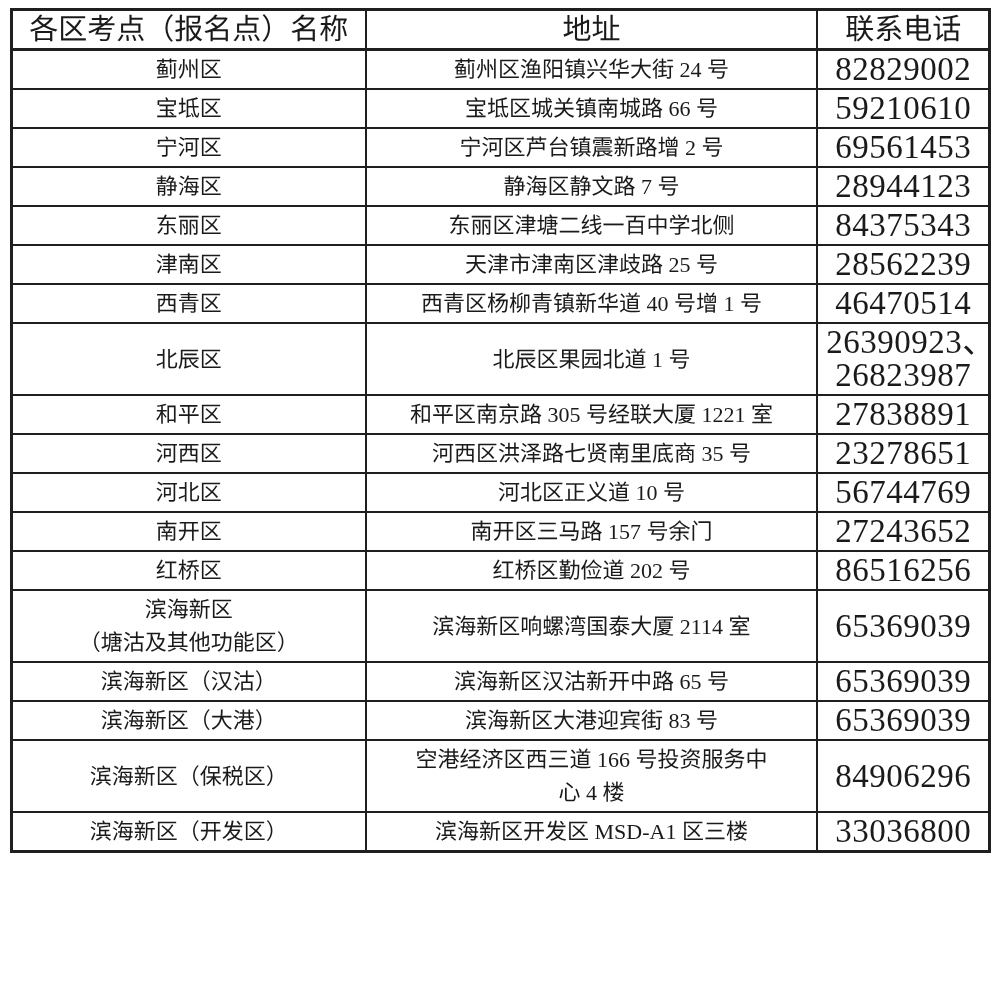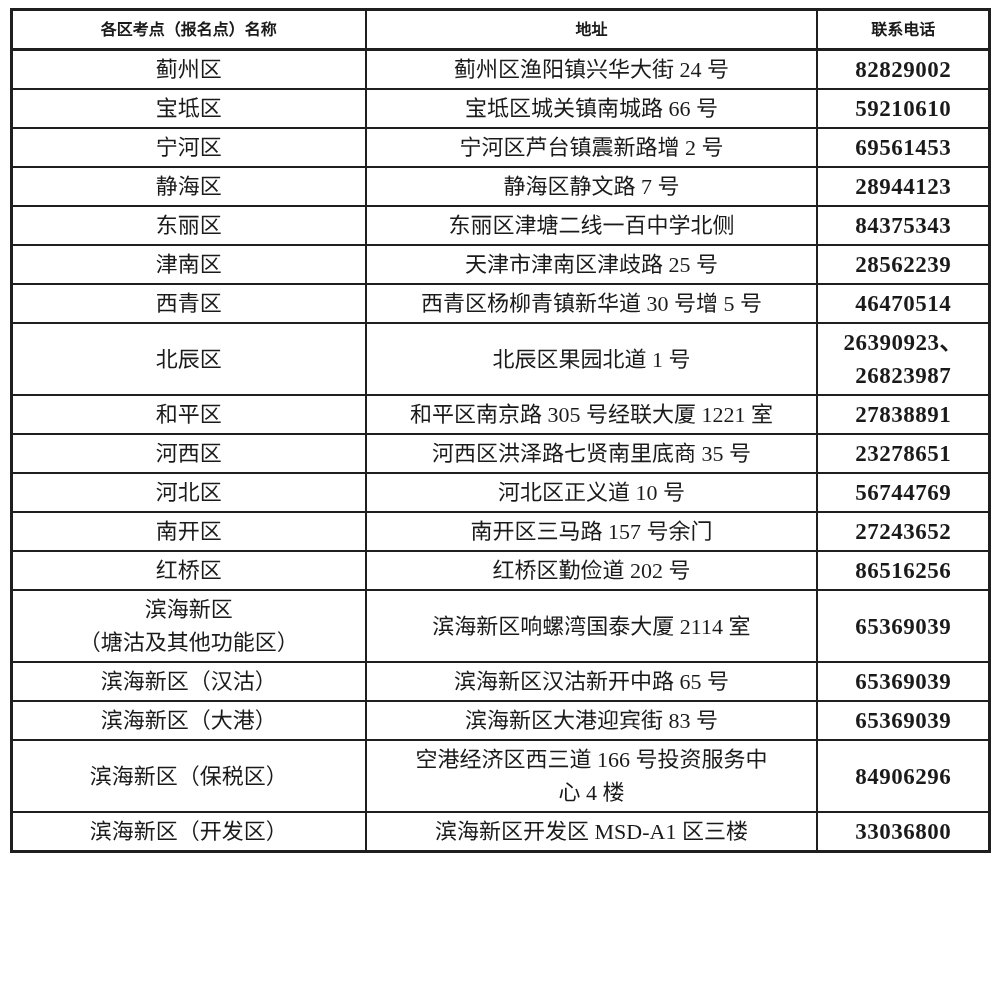--- a/index.html
+++ b/index.html
@@ -26,36 +26,35 @@
   table.exam-table td {
     border: 2px solid #1f1f1f;
     text-align: center;
     vertical-align: middle;
     padding: 2px 8px;
     white-space: pre-line;
     overflow: hidden;
   }
   table.exam-table th {
     font-family: "Liberation Sans", "DejaVu Sans", sans-serif;
-    font-weight: bold;
-    font-size: 16px;
+    font-weight: normal;
+    font-size: 29px;
     height: 33px;
     line-height: 33px;
     border-bottom-width: 3px;
   }
   table.exam-table td {
     font-family: "Liberation Serif", "DejaVu Serif", serif;
     font-size: 22px;
     height: 33px;
     line-height: 33px;
   }
   table.exam-table td.phone {
-    font-size: 23px;
+    font-size: 33px;
     letter-spacing: 0.5px;
-    font-weight: bold;
   }
 </style>
 </head>
 <body>
 
 <div class="sheet">
   <table class="exam-table">
     <colgroup>
       <col style="width:36.2%">
       <col style="width:46.2%">
@@ -94,21 +93,21 @@
     <td>东丽区津塘二线一百中学北侧</td>
     <td class="phone">84375343</td>
   </tr>
         <tr>
     <td>津南区</td>
     <td>天津市津南区津歧路 25 号</td>
     <td class="phone">28562239</td>
   </tr>
         <tr>
     <td>西青区</td>
-    <td>西青区杨柳青镇新华道 30 号增 5 号</td>
+    <td>西青区杨柳青镇新华道 40 号增 1 号</td>
     <td class="phone">46470514</td>
   </tr>
         <tr>
     <td>北辰区</td>
     <td>北辰区果园北道 1 号</td>
     <td class="phone">26390923、
 26823987</td>
   </tr>
         <tr>
     <td>和平区</td>

